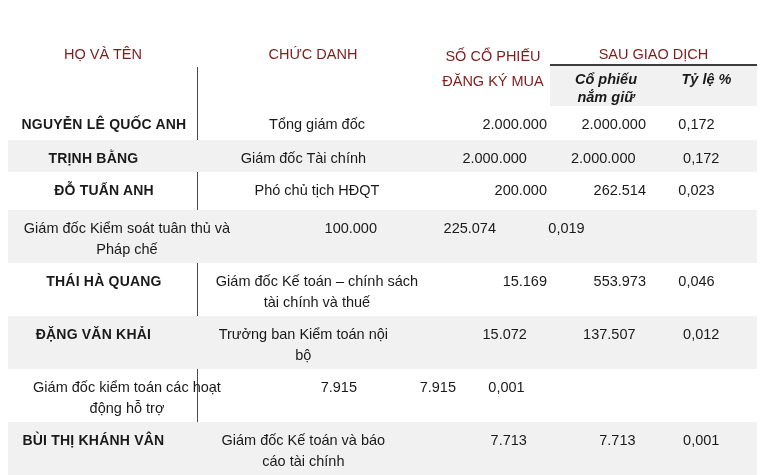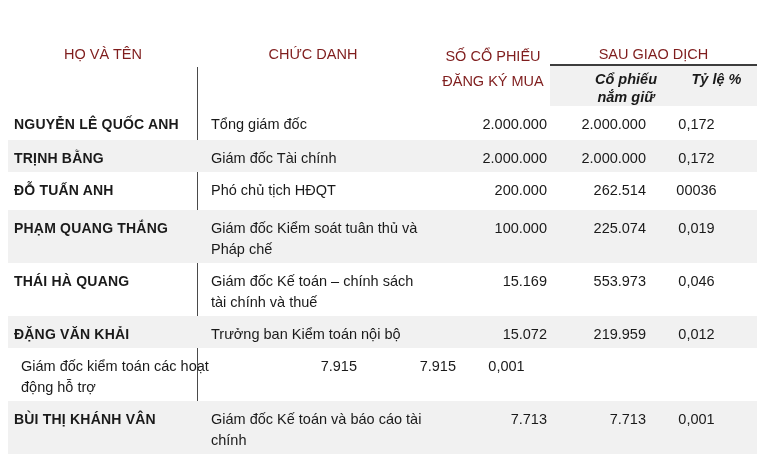--- a/index.html
+++ b/index.html
@@ -13,39 +13,39 @@
 
   
   .hdr { position:absolute; font-size:14.5px; color:#7f1d1d; text-align:center; line-height:17px; white-space:nowrap; }
   .h-name  { left:8px;   top:46px; width:190px; }
   .h-title { left:198px; top:46px; width:230px; }
   .h-reg   { left:428px; top:44px; width:130px; line-height:25px; white-space:normal; }
   .h-after { left:550px; top:46px; width:207px; }
   .h-underline { position:absolute; left:550px; top:64px; width:207px; height:2px; background:#3d3d3d; }
   .subband {
     position:absolute; left:550px; top:66px; width:207px; height:40px;
-    background:#f1f1f1; display:flex;padding-left:20px;
+    background:#f1f1f1; display:flex;
   }
   .subcell { font-weight:bold; font-style:italic; font-size:14.5px; line-height:18px; padding-top:4px; text-align:center; }
   .sub-held  { width:112px; }
   .sub-ratio { flex:1; padding-right:6px; }
 
   
   .rows { position:absolute; left:8px; top:106px; width:749px; }
   .row { display:flex; align-items:stretch; }
-  .row.striped { background:#f1f1f1; }
+  .row.striped { background:#f1f1f1;gap:20px; }
   .row:nth-child(1){ min-height:34px; }
   .row:nth-child(2){ min-height:32px; }
   .row:nth-child(3){ min-height:38px; }
   .row:nth-child(4){ min-height:43px; }
   .row:nth-child(5){ min-height:49px; }
   .row:nth-child(6){ min-height:32px; }
   .row:nth-child(7){ min-height:47px; }
   .row:nth-child(8){ min-height:44px; }
-  .c { font-size:14.5px; line-height:21px; padding-top:8px; padding-bottom:3px; }
+  .c { font-size:14.5px; line-height:21px; padding-top:8px; padding-bottom:3px;text-align:center; }
   .c-name  { width:190px; padding-left:6px;  padding-right:4px; font-weight:bold; font-size:14px; letter-spacing:0.2px; }
   .c-title { width:230px; padding-left:13px; padding-right:5px; }
   .c-reg   { width:130px; text-align:right; padding-right:11px; }
   .c-held  { width:98px;  text-align:right; padding-right:10px; }
   .c-ratio { width:101px; text-align:center; padding-right:20px; }
 </style>
 </head>
 <body>
 
 <div class="canvas">
@@ -84,44 +84,43 @@
       <div class="c c-reg">2.000.000</div>
       <div class="c c-held">2.000.000</div>
       <div class="c c-ratio">0,172</div>
     </div>
 
     <div class="row">
       <div class="c c-name">ĐỖ TUẤN ANH</div>
       <div class="c c-title">Phó chủ tịch HĐQT</div>
       <div class="c c-reg">200.000</div>
       <div class="c c-held">262.514</div>
-      <div class="c c-ratio">00036</div>
+      <div class="c c-ratio">0,023</div>
     </div>
 
     <div class="row striped">
-      <div class="c c-name">PHẠM QUANG THẮNG</div>
       <div class="c c-title">Giám đốc Kiểm soát tuân thủ và Pháp chế</div>
       <div class="c c-reg">100.000</div>
       <div class="c c-held">225.074</div>
       <div class="c c-ratio">0,019</div>
     </div>
 
     <div class="row">
       <div class="c c-name">THÁI HÀ QUANG</div>
       <div class="c c-title">Giám đốc Kế toán – chính sách tài chính và thuế</div>
       <div class="c c-reg">15.169</div>
       <div class="c c-held">553.973</div>
       <div class="c c-ratio">0,046</div>
     </div>
 
     <div class="row striped">
       <div class="c c-name">ĐẶNG VĂN KHẢI</div>
       <div class="c c-title">Trưởng ban Kiểm toán nội bộ</div>
       <div class="c c-reg">15.072</div>
-      <div class="c c-held">219.959</div>
+      <div class="c c-held">137.507</div>
       <div class="c c-ratio">0,012</div>
     </div>
 
     <div class="row">
       <div class="c c-title">Giám đốc kiểm toán các hoạt động hỗ trợ</div>
       <div class="c c-reg">7.915</div>
       <div class="c c-held">7.915</div>
       <div class="c c-ratio">0,001</div>
     </div>
 

